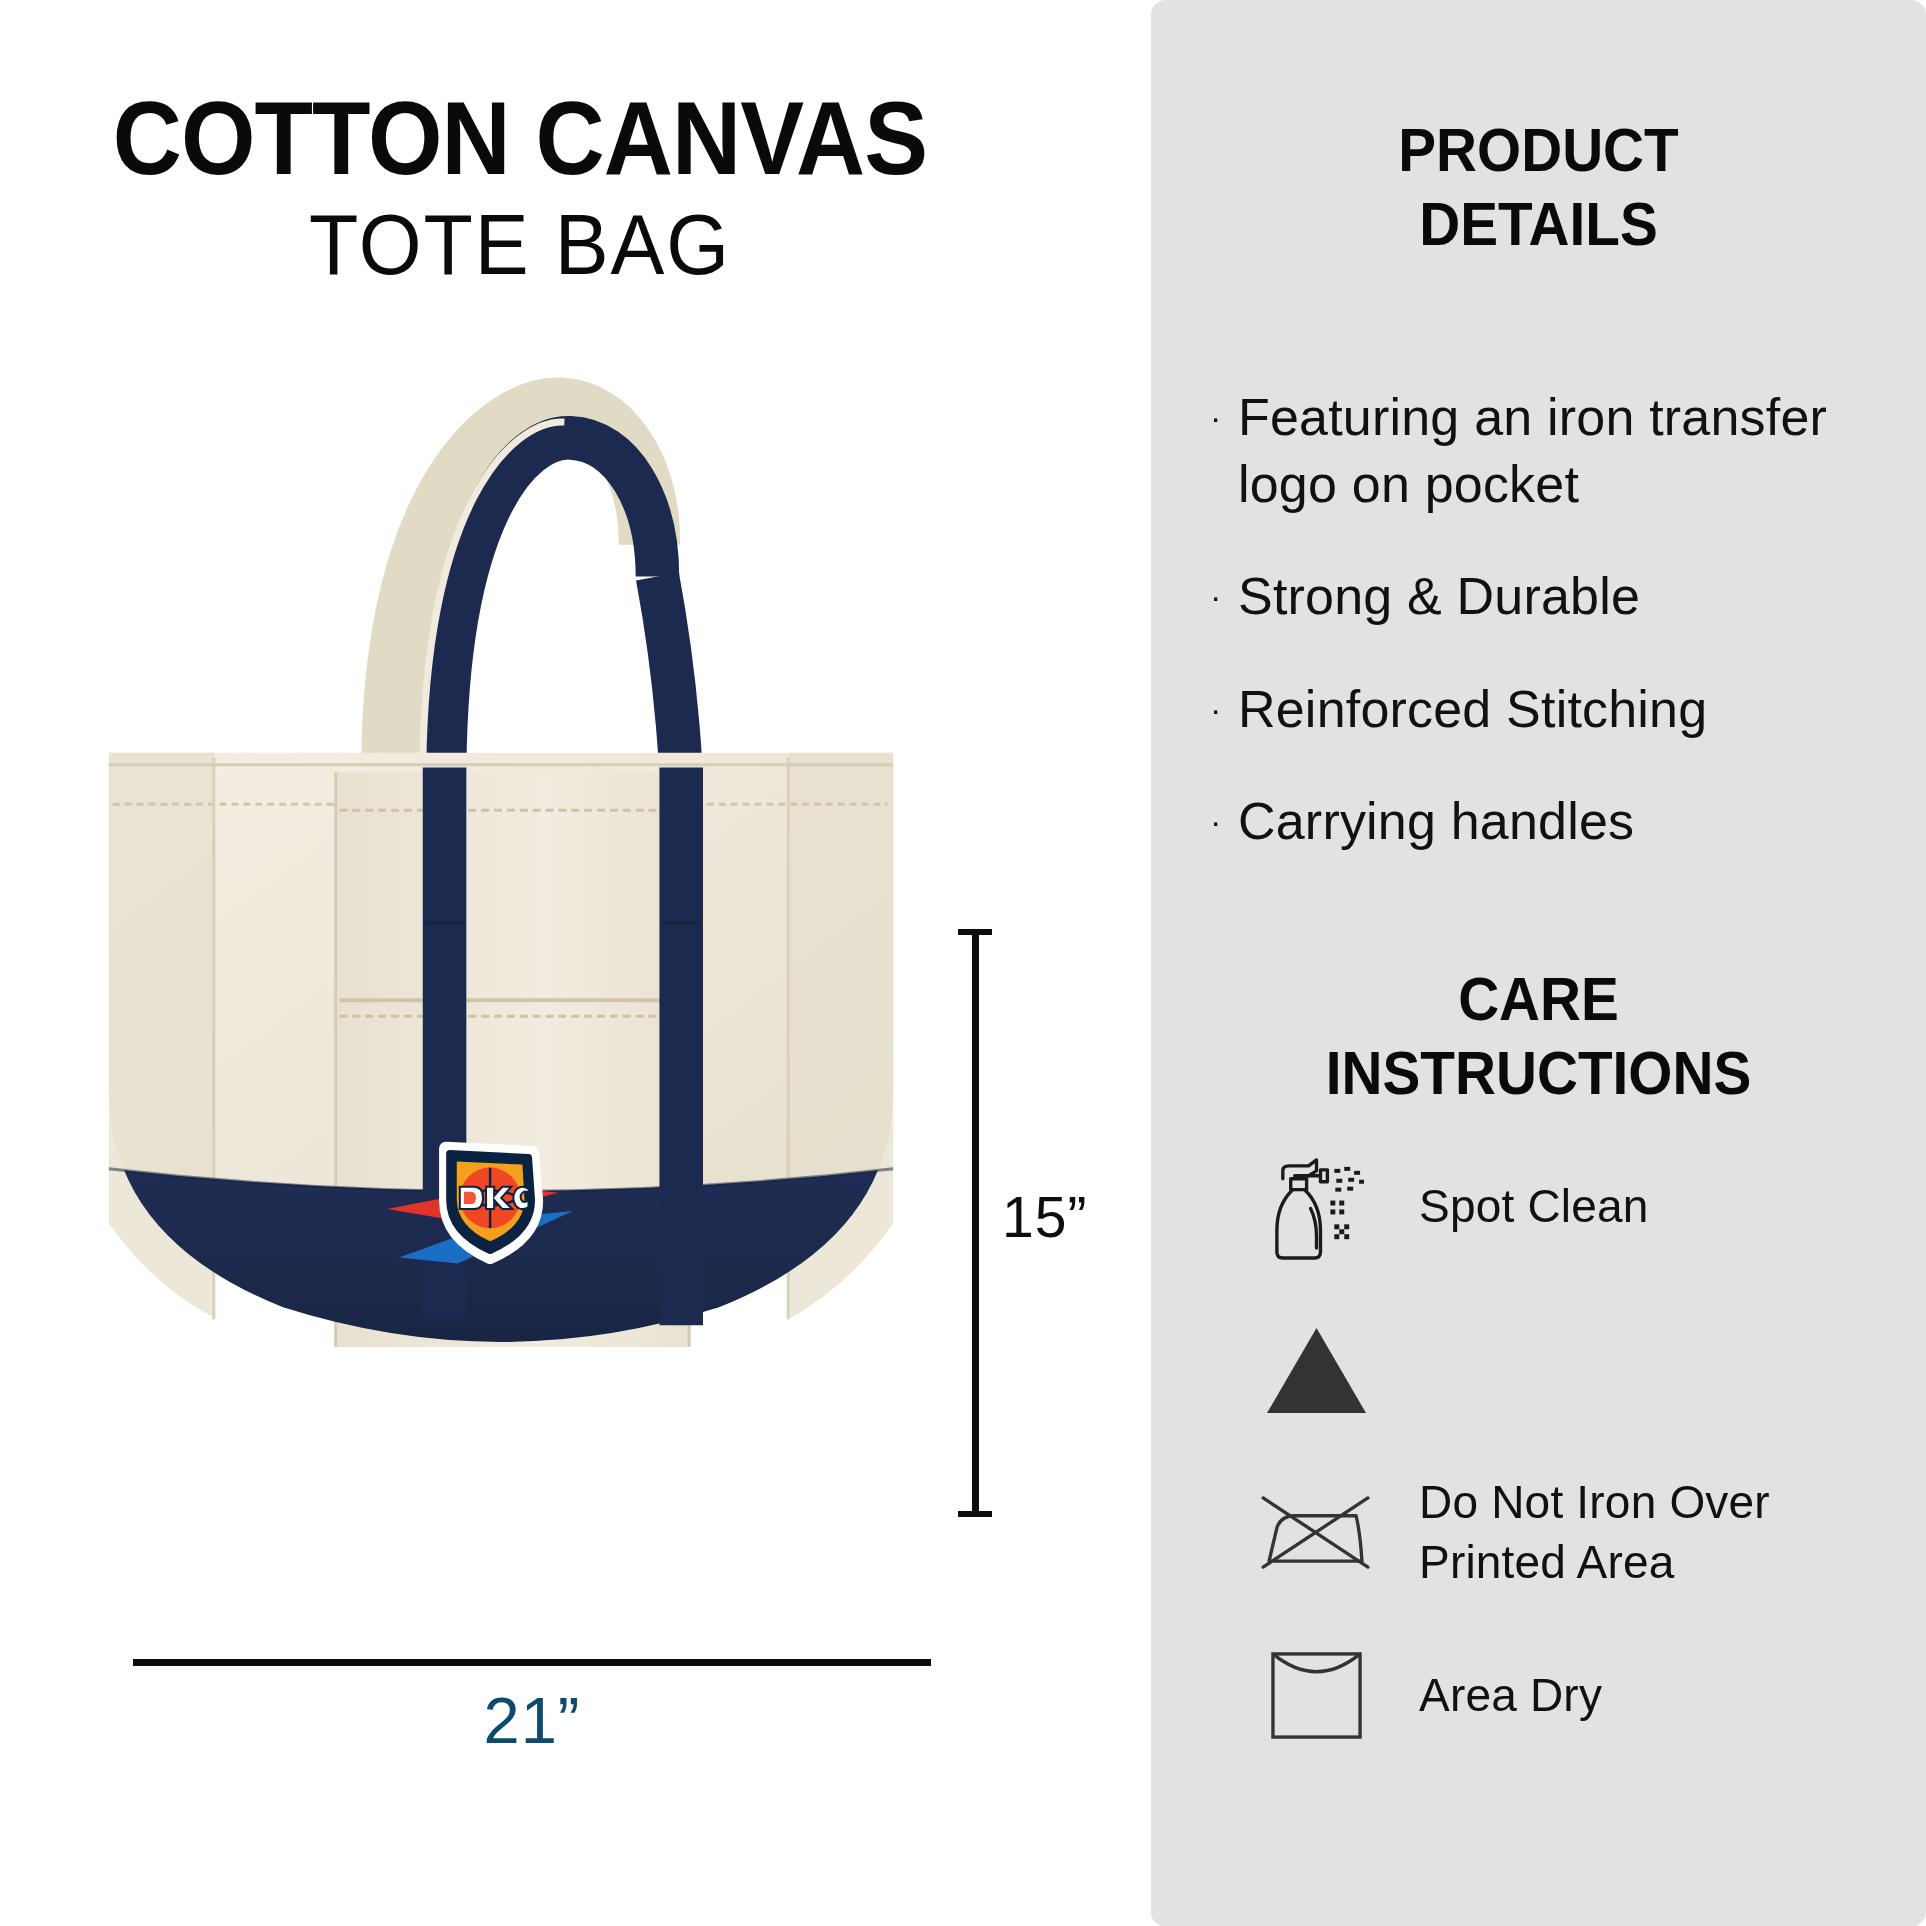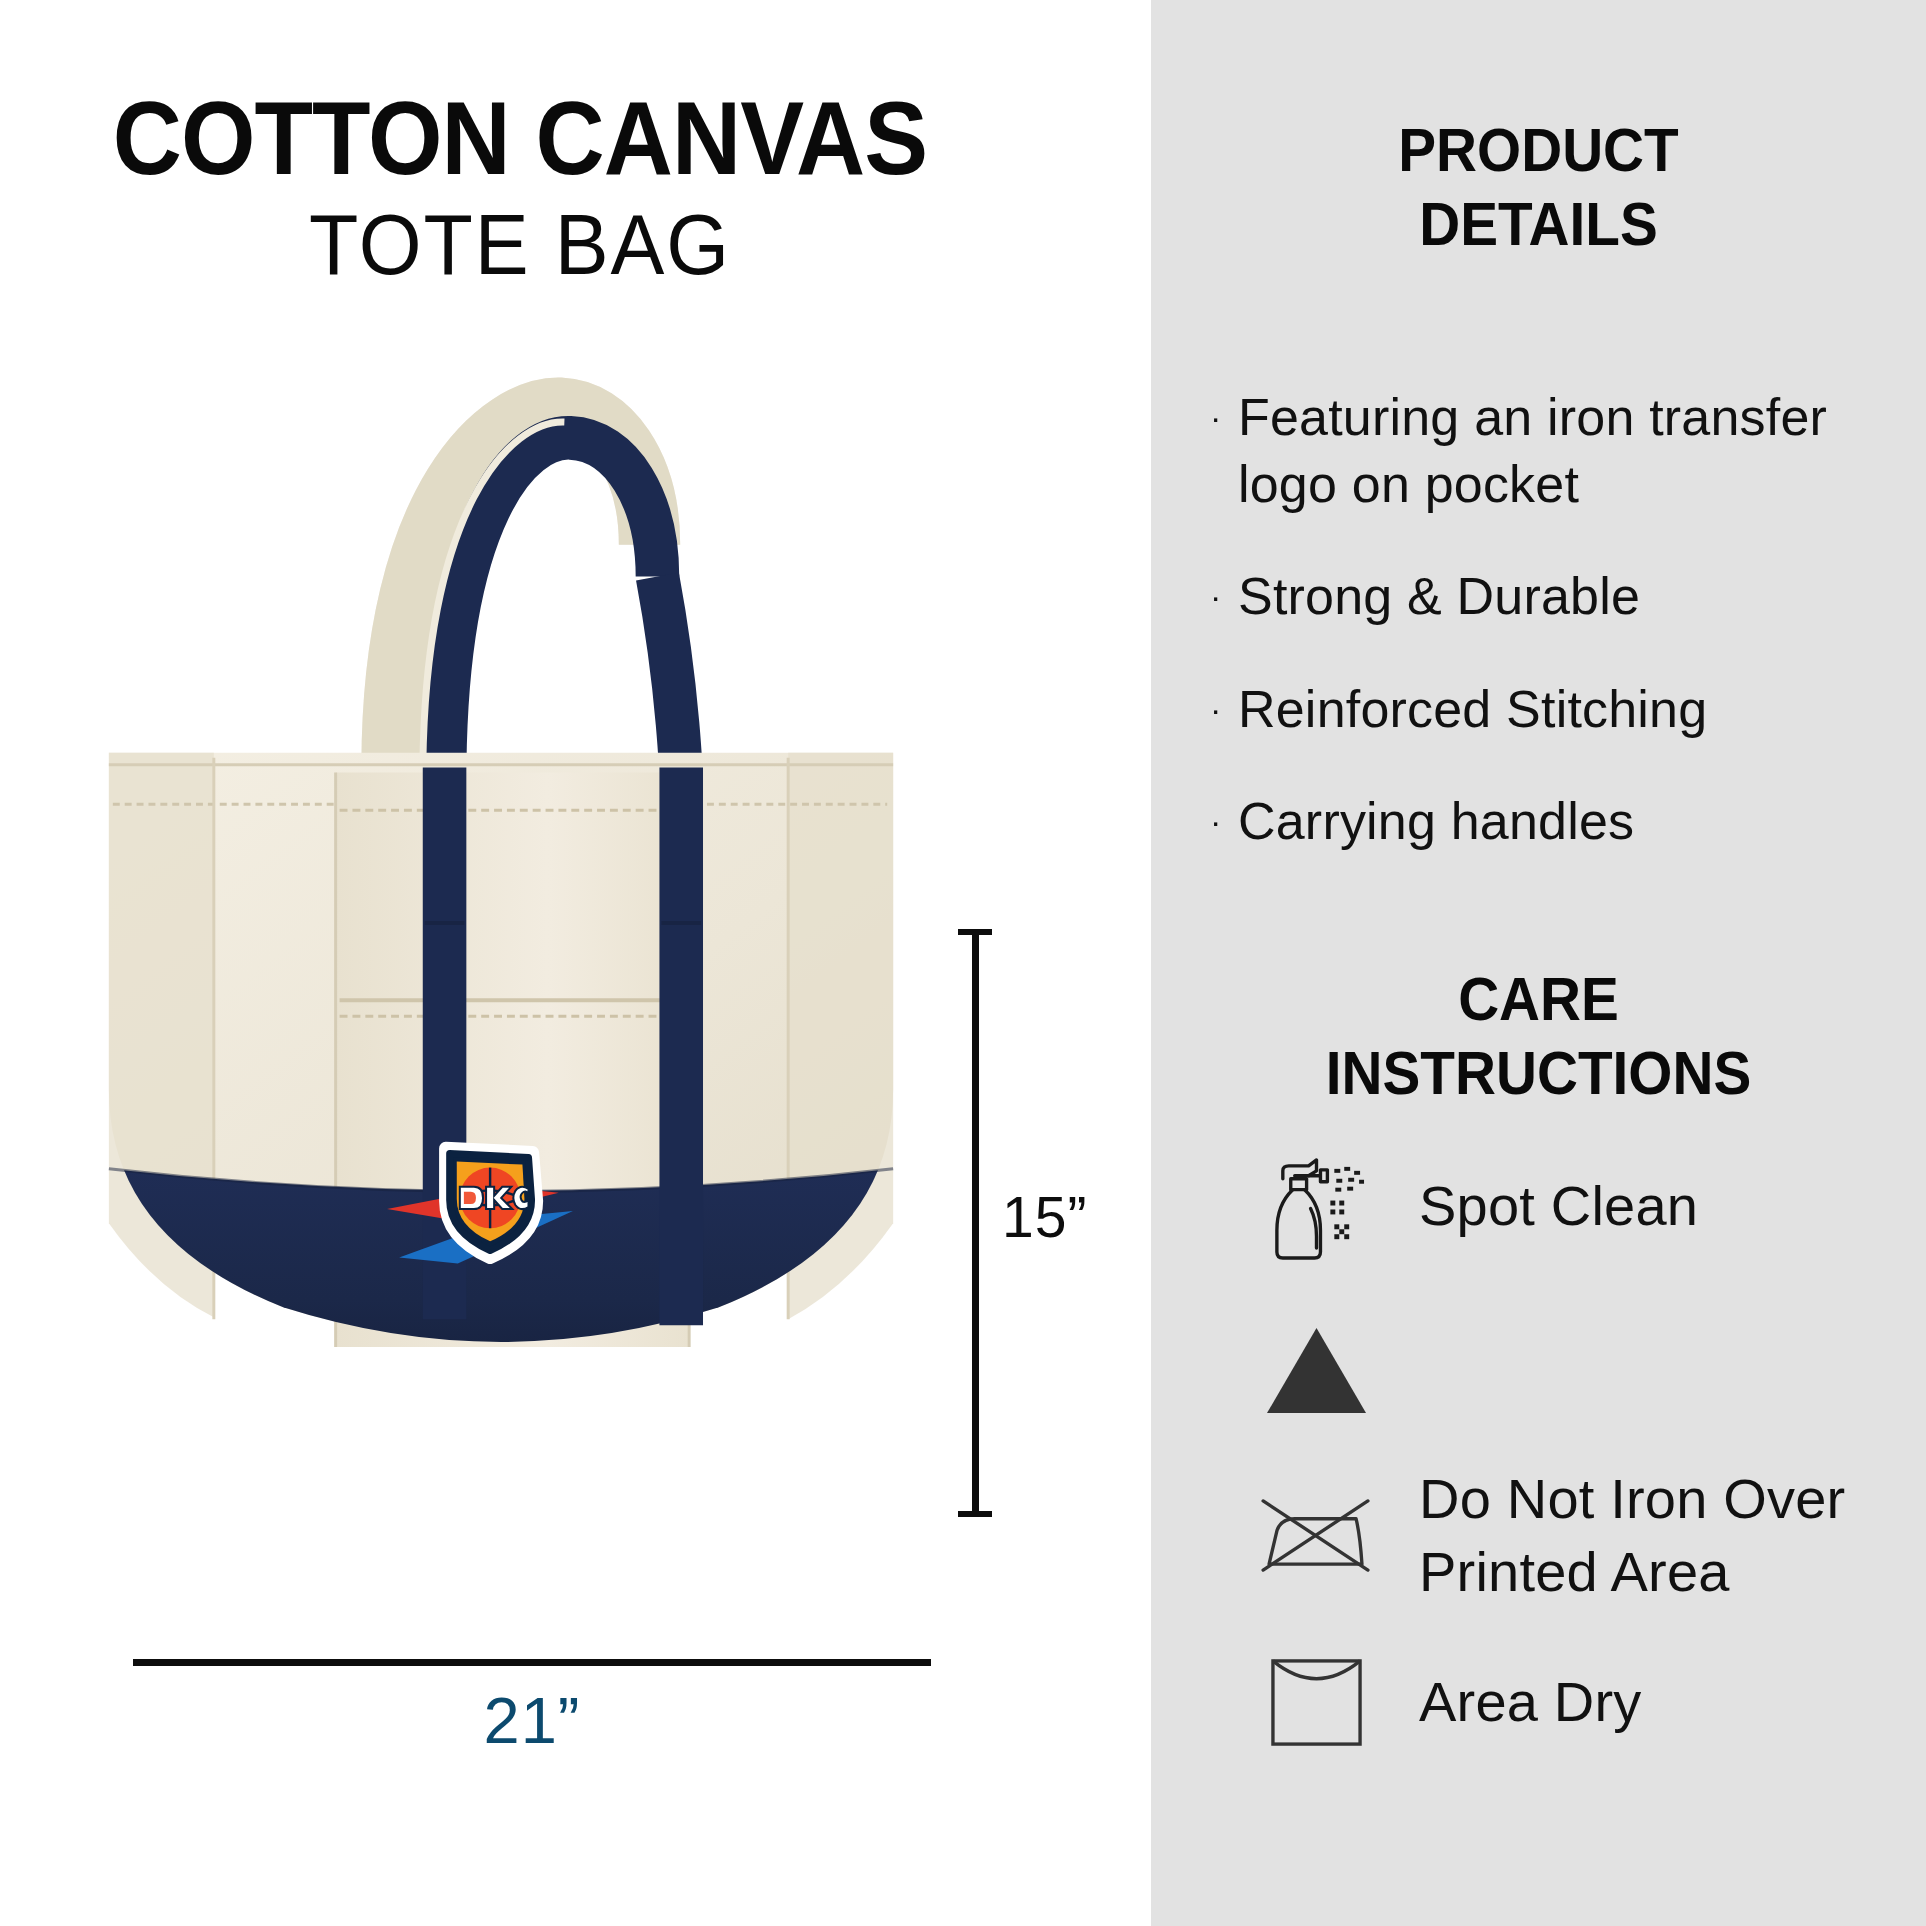--- a/index.html
+++ b/index.html
@@ -100,20 +100,21 @@
     color: #0d0d0d;
     letter-spacing: 1px;
   }
 
   
   #right-panel {
     position: absolute;
     left: 1151px; top: 0;
     width: 775px; height: 1927px;
     background: #e2e2e2;
+    border-radius: 15px;
   }
 
   .panel-heading {
     font-family: "Liberation Sans", sans-serif;
     font-weight: 700;
     font-size: 61px;
     line-height: 1.22;
     letter-spacing: 0px;
     color: #0a0a0a;
     text-align: center;
@@ -176,21 +177,21 @@
     width: 149px;
     height: 127px;
     display: flex;
     align-items: center;
     justify-content: center;
   }
   .care-icon svg { display: block; }
   .care-text {
     font-family: "Liberation Sans", sans-serif;
     font-weight: 300;
-    font-size: 56px;
+    font-size: 46px;
     line-height: 1.3;
     color: #111;
     padding-left: 28px;
     letter-spacing: 0.2px;
   }
 </style>
 </head>
 <body>
 
 <div id="page">

